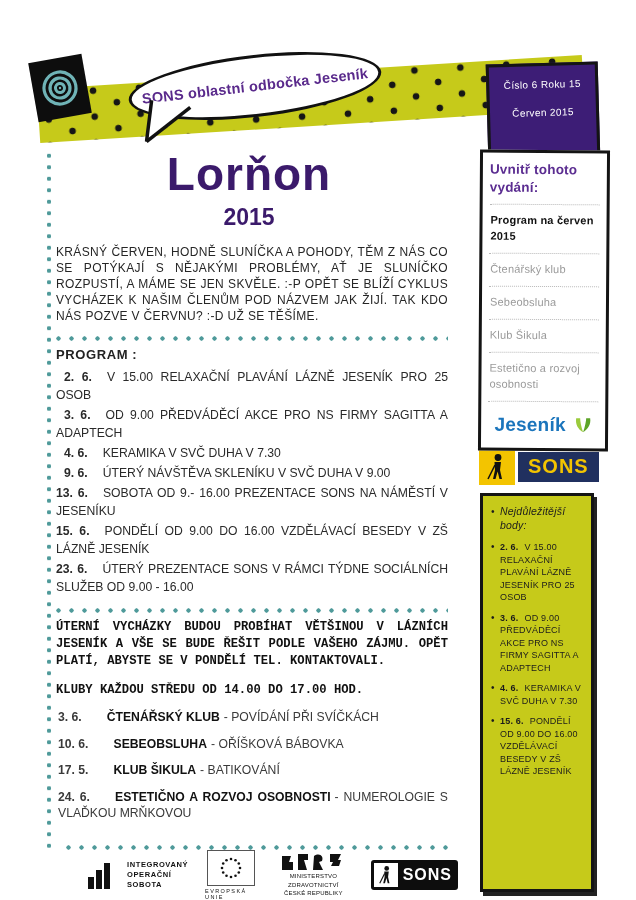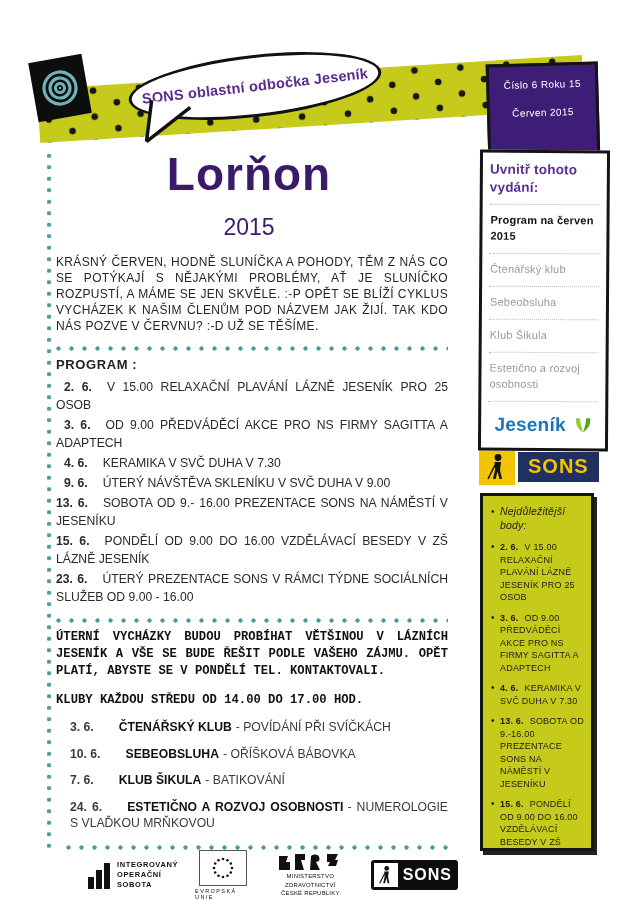--- a/index.html
+++ b/index.html
@@ -30,62 +30,62 @@
   .vdots{position:absolute;left:44px;top:150px;width:10px;height:702px;z-index:1;
          background-image:radial-gradient(circle,#4f9a9a 1.9px,transparent 2.4px);
          background-size:10px 11.5px;}
   .hdots{height:9px;background-image:radial-gradient(circle,#4f9a9a 1.9px,transparent 2.4px);
          background-size:13px 9px;background-position:2px 2px;}
   .hdots.abs{position:absolute;left:60px;top:841px;width:394px;}
 
   
   .main{position:absolute;left:50px;top:150px;width:398px;}
   .title{font-size:46px;font-weight:bold;color:#3b1a6b;text-align:center;letter-spacing:1px;line-height:1.05;}
-  .year{font-size:23px;font-weight:normal;color:#3b1a6b;text-align:center;margin-top:16px;}
+  .year{font-size:23px;font-weight:bold;color:#3b1a6b;text-align:center;margin-top:6px;}
   .intro{margin:13px 0 0 6px;font-size:12px;line-height:16px;text-align:justify;
          letter-spacing:0.35px;color:#262626;}
   .main .hdots{margin:8px 0 6px;}
   .prog-head{font-weight:bold;font-size:13px;letter-spacing:0.6px;margin:5px 0 6px 6px;}
   .prog{margin:0 0 2px 6px;font-size:12.2px;line-height:18px;text-align:justify;color:#2a2a2a;}
   .pd{font-weight:bold;margin-right:15px;}
   .prog .pdind{padding-left:8px;}
   .note{margin:6px 0 0 6px;font-weight:bold;font-size:12.2px;line-height:17px;text-align:justify;color:#111;font-family:Liberation Mono, monospace;}
   .note.klub{margin-top:12px;}
-  .club{margin:10px 0 0 20px;font-size:12.2px;line-height:16.5px;color:#3a3a3a;text-align:justify;}
+  .club{margin:10px 0 0 8px;font-size:12.2px;line-height:16.5px;color:#3a3a3a;text-align:justify;}
   .cn{font-weight:bold;color:#111;margin-left:10px;margin-right:4px;}
 
   
   .toc{position:absolute;left:479px;top:150px;width:110px;height:287px;background:#fff;
        border:3px solid #141414;transform:rotate(0.4deg);z-index:3;padding:8px 7px 0;box-sizing:content-box;}
   .toc-head{color:#5b2d91;font-weight:bold;font-size:13.5px;line-height:1.3;letter-spacing:0.2px;}
   .toc-item{border-top:1.5px dotted #b8b8b8;padding:8px 1px;font-size:11px;line-height:1.45;
             color:#9a9a9a;letter-spacing:0.2px;}
   .toc-item.first{font-weight:bold;color:#111;margin-top:8px;}
   .toc-item.last{border-bottom:1.5px dotted #b8b8b8;}
   .jesenik{display:flex;align-items:center;justify-content:center;gap:8px;margin-top:12px;}
   .jesenik-word{color:#1b75bc;font-weight:bold;font-size:19px;letter-spacing:0.2px;}
 
   .sons-side{position:absolute;left:479px;top:449px;display:flex;align-items:center;z-index:2;}
   .sons-side .fig{width:36px;height:36px;background:#f3c400;display:flex;align-items:center;justify-content:center;}
   .sons-side .word{background:#20305f;color:#f3c400;font-weight:800;font-size:20px;
                    padding:3px 10px 4px;letter-spacing:1px;margin-left:3px;}
 
-  .hl-box{position:absolute;left:480px;top:493px;width:114px;height:358px;background:#c6ca1a;
+  .hl-box{position:absolute;left:480px;top:493px;width:114px;height:399px;background:#c6ca1a;
           border:3px solid #141414;box-shadow:3px 4px 0 #222;z-index:2;
           padding:9px 6px 0 8px;box-sizing:border-box;overflow:hidden;}
   .hl-item{position:relative;padding-left:9px;margin-bottom:8px;font-size:9px;line-height:12.5px;
            color:#1c1c1c;letter-spacing:0.2px;}
   .hl-item:before{content:"•";position:absolute;left:0;top:0;font-size:10px;}
   .hl-item .hd{font-weight:bold;margin-right:6px;}
   .hl-item.head{font-style:italic;font-size:10.5px;line-height:13.5px;margin-bottom:9px;}
 
   
   .footer{position:absolute;left:88px;top:852px;width:370px;height:46px;display:flex;
           align-items:center;gap:17px;z-index:2;}
-  .iop{display:flex;align-items:center;gap:6px;}
+  .iop{display:flex;align-items:center;gap:16px;}
   .iop-text{font-size:7.5px;font-weight:bold;letter-spacing:0.6px;line-height:1.35;color:#111;}
   .eu{display:flex;flex-direction:column;align-items:center;}
   .eu-box{width:46px;height:34px;border:1px solid #555;display:flex;align-items:center;justify-content:center;background:#fff;}
   .eu-label{font-size:5.5px;letter-spacing:1.4px;margin-top:2px;color:#111;}
   .ministry{display:flex;flex-direction:column;align-items:center;}
   .min-text{font-size:6px;line-height:1.4;color:#111;text-align:center;letter-spacing:0.2px;}
   .sons-foot{background:#0d0d0d;border-radius:3px;display:flex;align-items:center;padding:3px 6px 3px 3px;gap:5px;}
   .sons-foot .fig{width:24px;height:24px;background:#fff;display:flex;align-items:center;justify-content:center;}
   .sons-foot .word{color:#fff;font-weight:800;font-size:16px;letter-spacing:1px;}
 </style>
@@ -141,21 +141,21 @@
     <p class="prog"><span class="pd">15. 6.</span><span>PONDĚLÍ OD 9.00 DO 16.00 VZDĚLÁVACÍ BESEDY V ZŠ LÁZNĚ JESENÍK</span></p>
     <p class="prog"><span class="pd">23. 6.</span><span>ÚTERÝ PREZENTACE SONS V RÁMCI TÝDNE SOCIÁLNÍCH SLUŽEB OD 9.00 - 16.00</span></p>
 
     <div class="hdots"></div>
 
     <p class="note">ÚTERNÍ VYCHÁZKY BUDOU PROBÍHAT VĚTŠINOU V LÁZNÍCH JESENÍK A VŠE SE BUDE ŘEŠIT PODLE VAŠEHO ZÁJMU. OPĚT PLATÍ, ABYSTE SE V PONDĚLÍ TEL. KONTAKTOVALI.</p>
     <p class="note klub">KLUBY KAŽDOU STŘEDU OD 14.00 DO 17.00 HOD.</p>
 
     <p class="club"><span class="pd">3. 6.</span><span class="cn">ČTENÁŘSKÝ KLUB</span><span class="cd">- POVÍDÁNÍ PŘI SVÍČKÁCH</span></p>
     <p class="club"><span class="pd">10. 6.</span><span class="cn">SEBEOBSLUHA</span><span class="cd">- OŘÍŠKOVÁ BÁBOVKA</span></p>
-    <p class="club"><span class="pd">7. 6.</span><span class="cn">KLUB ŠIKULA</span><span class="cd">- BATIKOVÁNÍ</span></p>
+    <p class="club"><span class="pd">17. 5.</span><span class="cn">KLUB ŠIKULA</span><span class="cd">- BATIKOVÁNÍ</span></p>
     <p class="club"><span class="pd">24. 6.</span><span class="cn">ESTETIČNO A ROZVOJ OSOBNOSTI</span><span class="cd">- NUMEROLOGIE S VLAĎKOU MRŇKOVOU</span></p>
   </div>
 
   <div class="toc">
     <div class="toc-head">Uvnitř tohoto vydání:</div>
     <div class="toc-item first">Program na červen 2015</div>
     <div class="toc-item">Čtenářský klub</div>
     <div class="toc-item">Sebeobsluha</div>
     <div class="toc-item">Klub Šikula</div>
     <div class="toc-item last">Estetično a rozvoj osobnosti</div>
@@ -177,21 +177,20 @@
       </svg>
     </div>
     <div class="word">SONS</div>
   </div>
 
   <div class="hl-box">
     <div class="hl-item head">Nejdůležitější body:</div>
     <div class="hl-item"><span class="hd">2. 6.</span><span>V 15.00 RELAXAČNÍ PLAVÁNÍ LÁZNĚ JESENÍK PRO 25 OSOB</span></div>
     <div class="hl-item"><span class="hd">3. 6.</span><span>OD 9.00 PŘEDVÁDĚCÍ AKCE PRO NS FIRMY SAGITTA A ADAPTECH</span></div>
     <div class="hl-item"><span class="hd">4. 6.</span><span>KERAMIKA V SVČ DUHA V 7.30</span></div>
-    <div class="hl-item"><span class="hd">13. 6.</span><span>SOBOTA OD 9.-16.00 PREZENTACE SONS NA NÁMĚSTÍ V JESENÍKU</span></div>
     <div class="hl-item"><span class="hd">15. 6.</span><span>PONDĚLÍ OD 9.00 DO 16.00 VZDĚLÁVACÍ BESEDY V ZŠ LÁZNĚ JESENÍK</span></div>
 
   </div>
 
   <div class="footer">
 
     <div class="iop">
       <svg width="23" height="27" viewBox="0 0 23 27">
         <rect x="0" y="15" width="6" height="12" fill="#111"></rect>
         <rect x="8" y="8" width="6" height="19" fill="#111"></rect>

